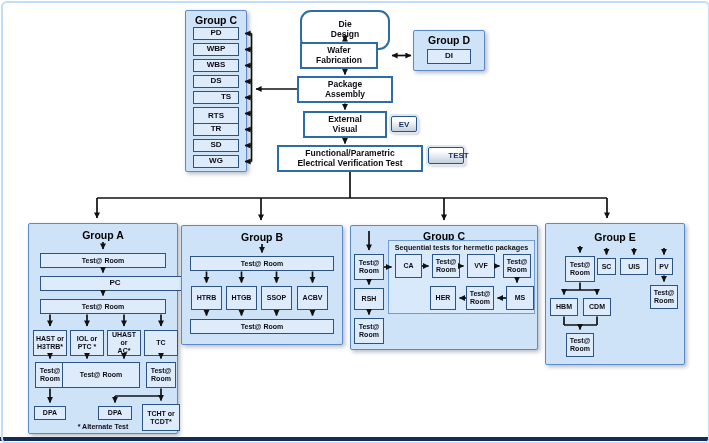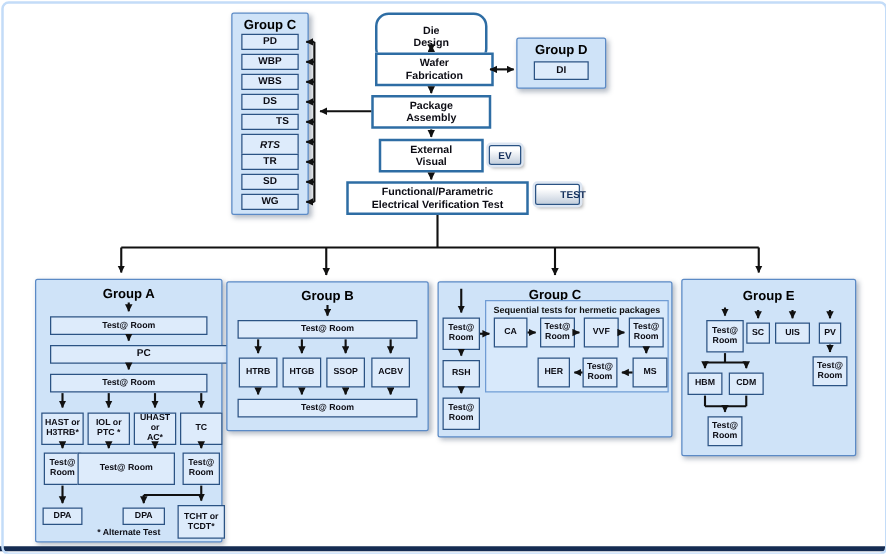--- a/index.html
+++ b/index.html
@@ -34,28 +34,28 @@
 <div class="frame"></div>
 
 <div class="abs gbox" style="left:185px;top:10px;width:62px;height:162px;">
   <div class="gtitle" style="top:3px;">Group C</div>
 </div>
 <div class="abs box sbox" style="left:193px;top:27px;width:46px;height:13px;font-size:8px;">PD</div>
 <div class="abs box sbox" style="left:193px;top:43px;width:46px;height:13px;font-size:8px;">WBP</div>
 <div class="abs box sbox" style="left:193px;top:59px;width:46px;height:13px;font-size:8px;">WBS</div>
 <div class="abs box sbox" style="left:193px;top:75px;width:46px;height:13px;font-size:8px;">DS</div>
 <div class="abs box sbox" style="left:193px;top:91px;width:46px;height:13px;font-size:8px;padding-left:20px;">TS</div>
-<div class="abs box sbox" style="left:193px;top:107px;width:46px;height:19px;font-size:8px;font-style:italic;">RTS</div>
+<div class="abs box sbox" style="left:193px;top:107px;width:46px;height:19px;font-size:8px;">RTS</div>
 <div class="abs box sbox" style="left:193px;top:123px;width:46px;height:13px;font-size:8px;">TR</div>
 <div class="abs box sbox" style="left:193px;top:139px;width:46px;height:13px;font-size:8px;">SD</div>
 <div class="abs box sbox" style="left:193px;top:155px;width:46px;height:13px;font-size:8px;">WG</div>
 
 <div class="abs box wbox" style="left:300px;top:10px;width:90px;height:40px;border-radius:11px;">Die
 Design</div>
-<div class="abs box wbox" style="left:300px;top:42px;width:95px;height:27px;">Wafer
+<div class="abs box wbox" style="left:300px;top:42px;width:78px;height:27px;">Wafer
 Fabrication</div>
 <div class="abs box wbox" style="left:297px;top:76px;width:96px;height:27px;">Package
 Assembly</div>
 <div class="abs box wbox" style="left:303px;top:111px;width:84px;height:27px;">External
 Visual</div>
 <div class="abs box wbox" style="left:277px;top:145px;width:146px;height:27px;">Functional/Parametric
 Electrical Verification Test</div>
 <div class="abs badge" style="left:391px;top:116px;width:26px;height:16px;">EV</div>
 <div class="abs badge" style="left:428px;top:147px;width:36px;height:17px;padding-left:25px;">TEST</div>
 

